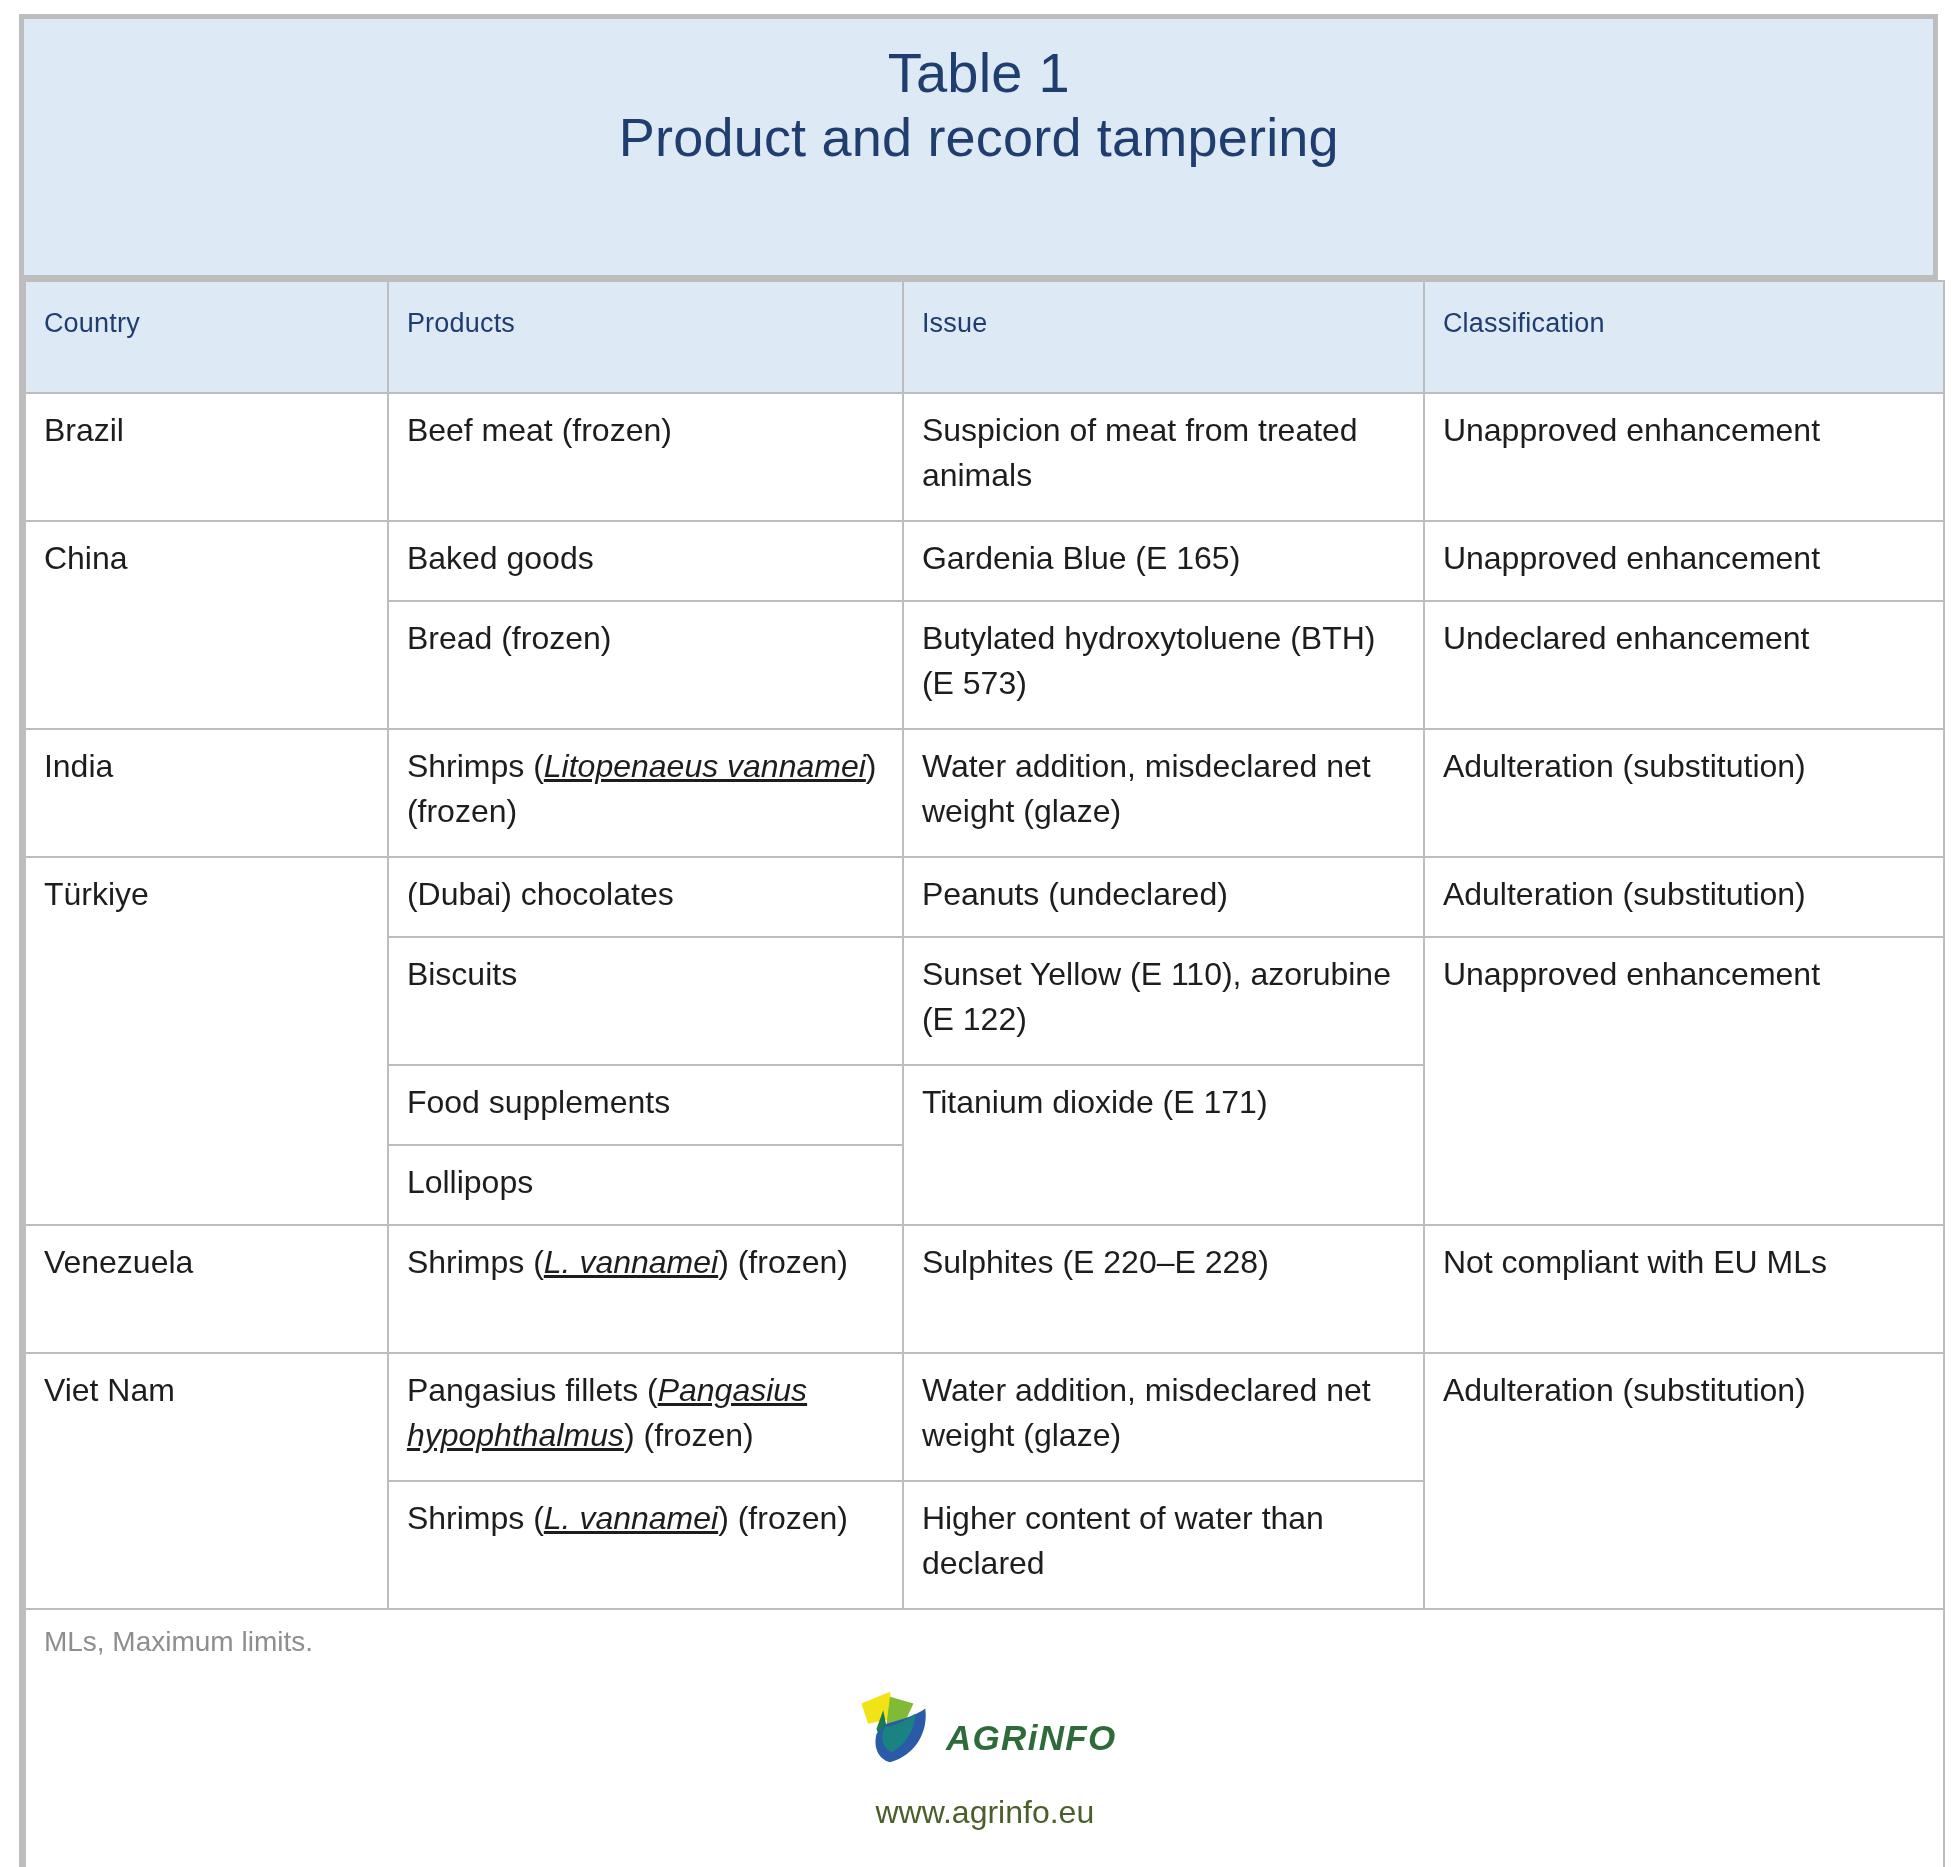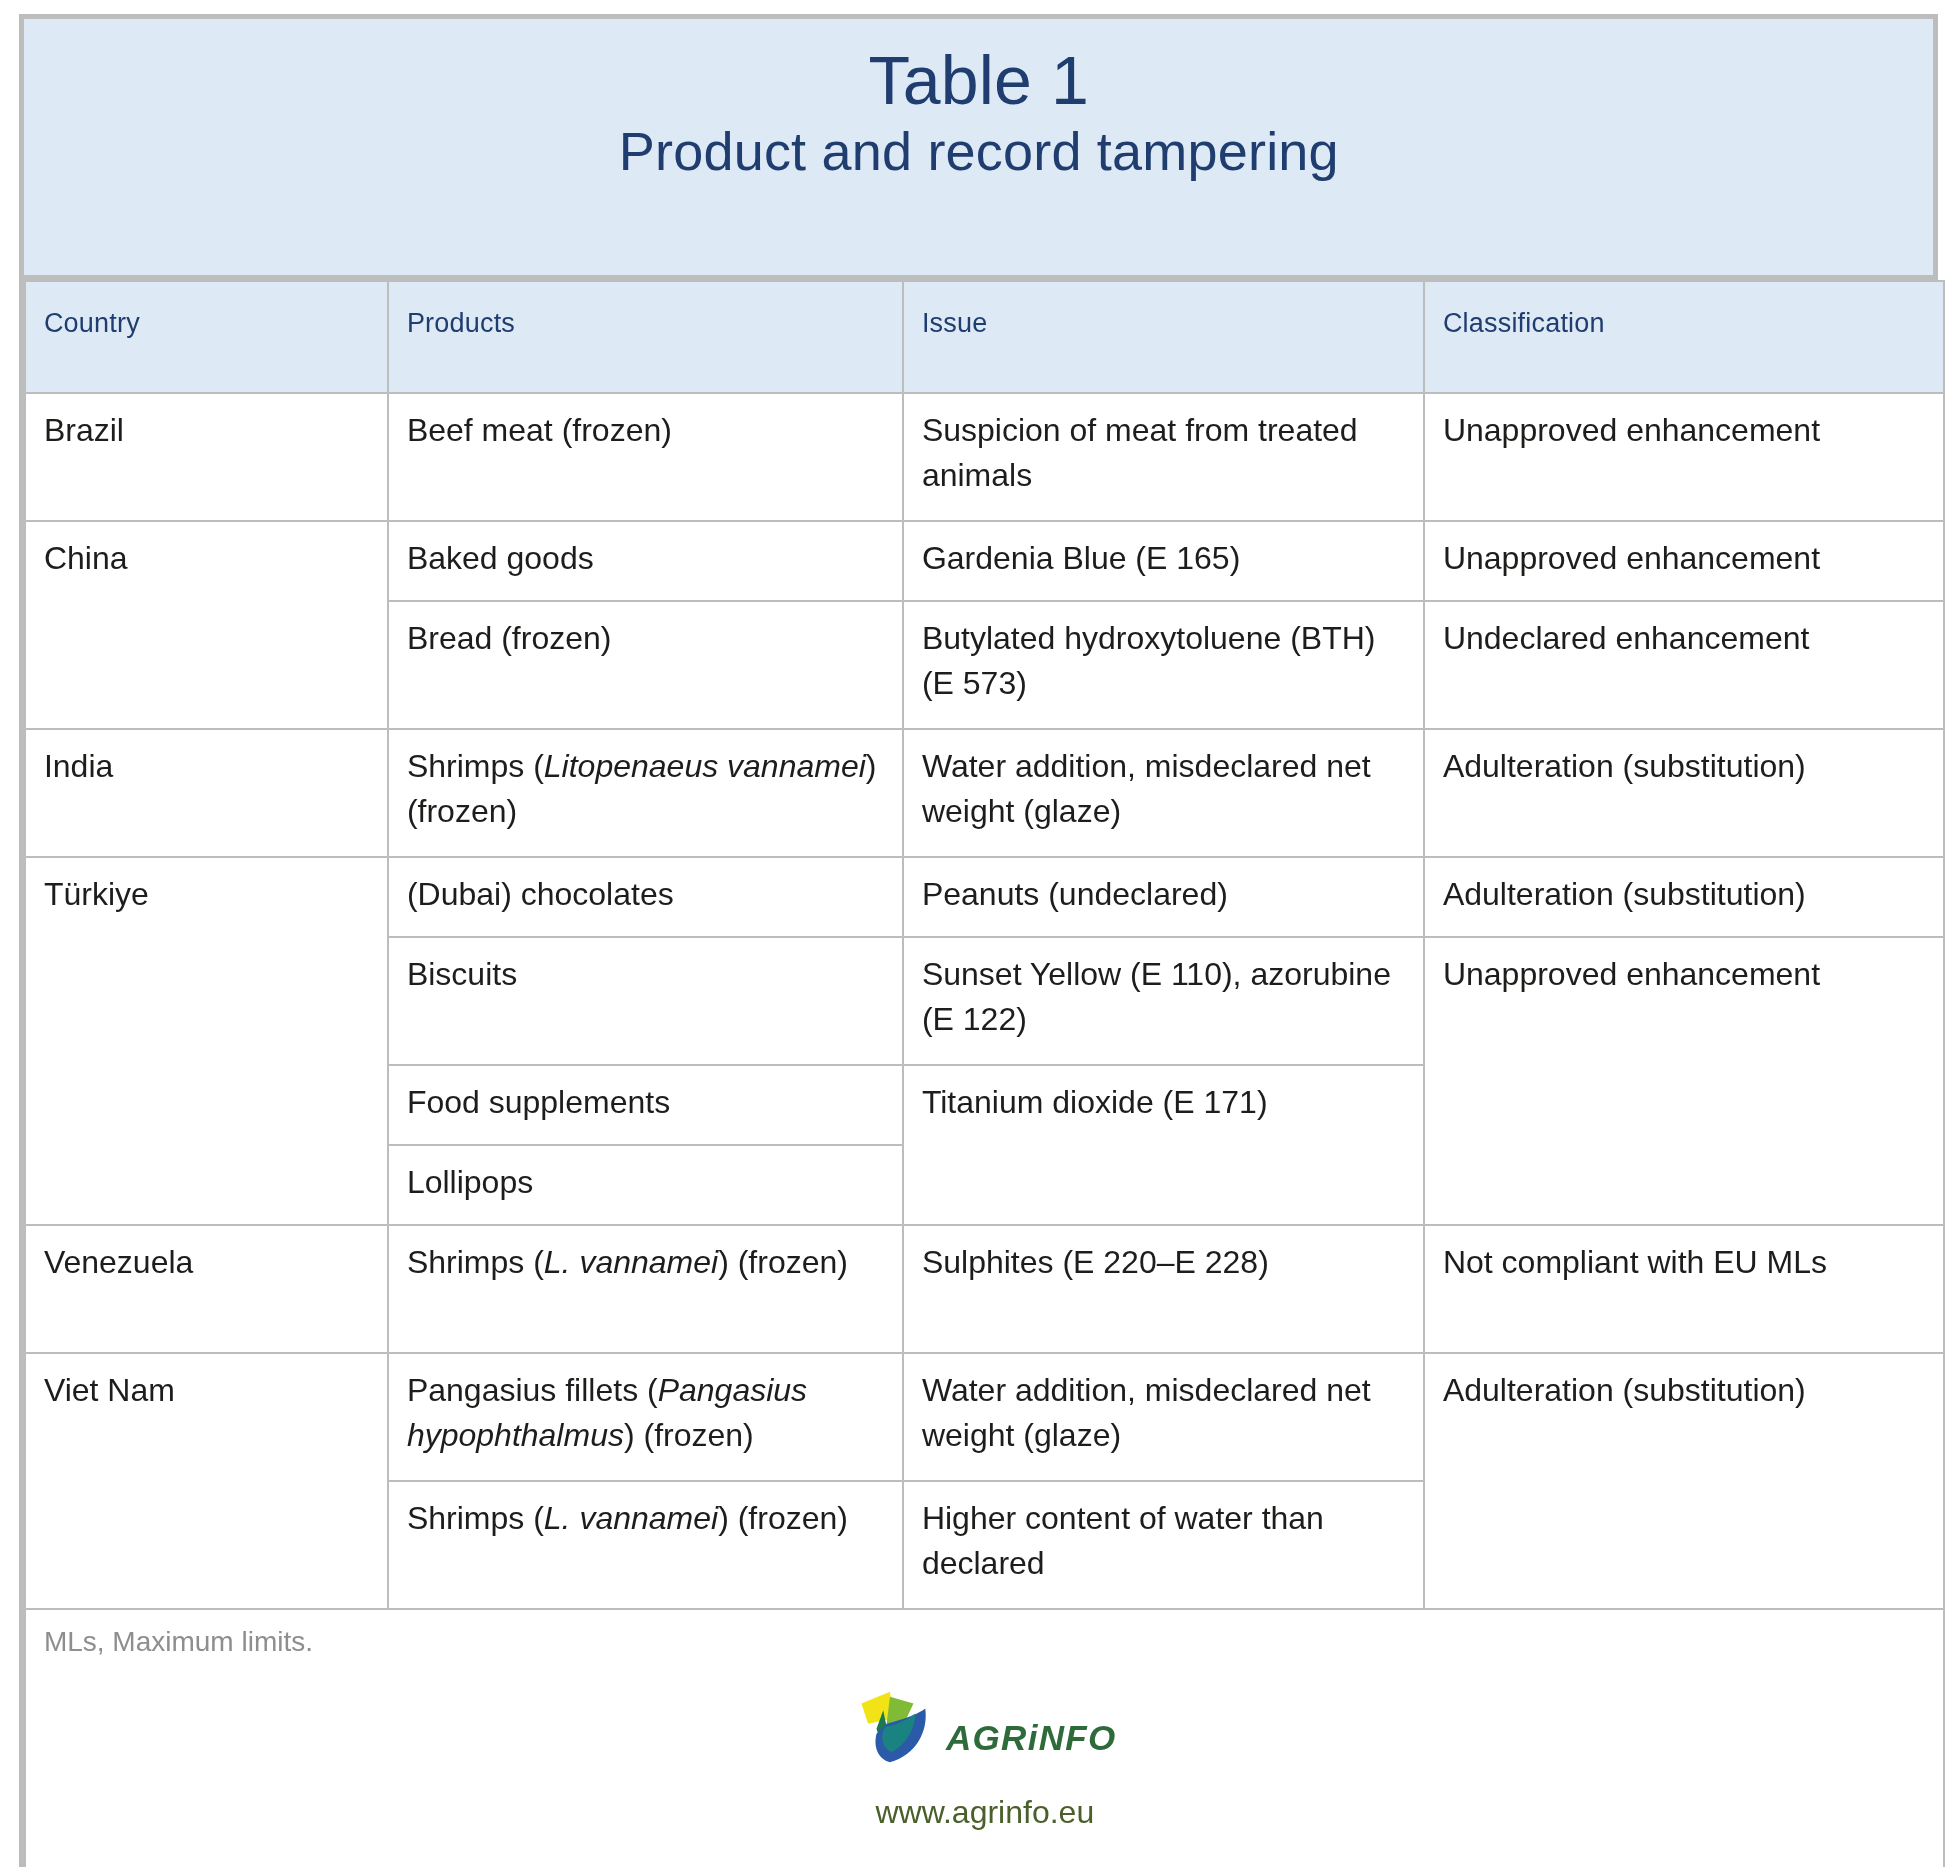--- a/index.html
+++ b/index.html
@@ -33,21 +33,21 @@
   .title-banner {
     background: #dde9f5;
     border-bottom: 5.3px solid #bdbdbd;
     text-align: center;
     padding: 21px 8.8px 30px 8.8px;
     box-sizing: border-box;
     height: 261px;
   }
   .title-line-1 {
     color: #1f3d6e;
-    font-size: 68px;
+    font-size: 56px;
     line-height: 1.18;
     font-weight: 400;
     letter-spacing: 0.2px;
   }
   .title-line-2 {
     color: #1f3d6e;
     font-size: 54px;
     line-height: 1.18;
     font-weight: 400;
     letter-spacing: 0.2px;
@@ -86,20 +86,21 @@
 
   table.grid tbody td {
     background: #ffffff;
     color: #1d1d1b;
     font-size: 32px;
     line-height: 1.40;
     font-weight: 400;
   }
   table.grid tbody td em {
     font-style: italic;
+    text-decoration: underline;
   }
 
   
   .h-tall   { height: 128px; }
   .h-short  { height: 77px;  }
 
   
   .footnote-row td {
     border: none;
     border-top: 5.3px solid #bdbdbd;

